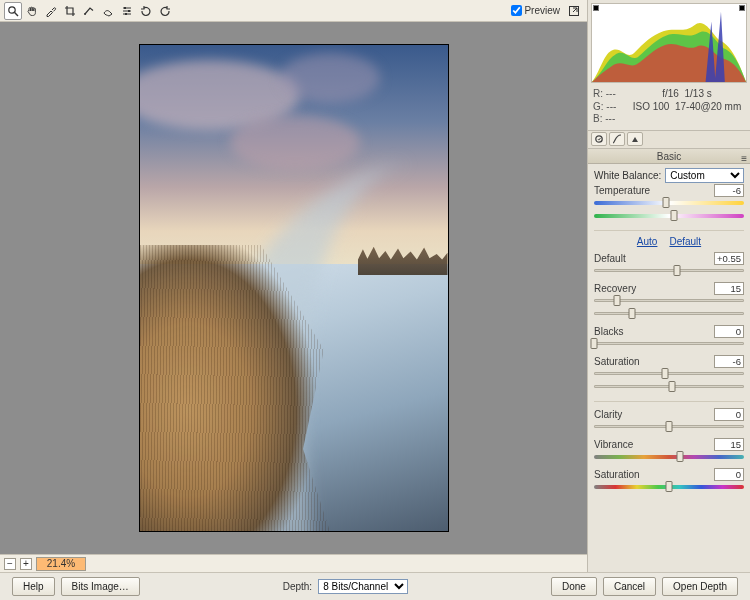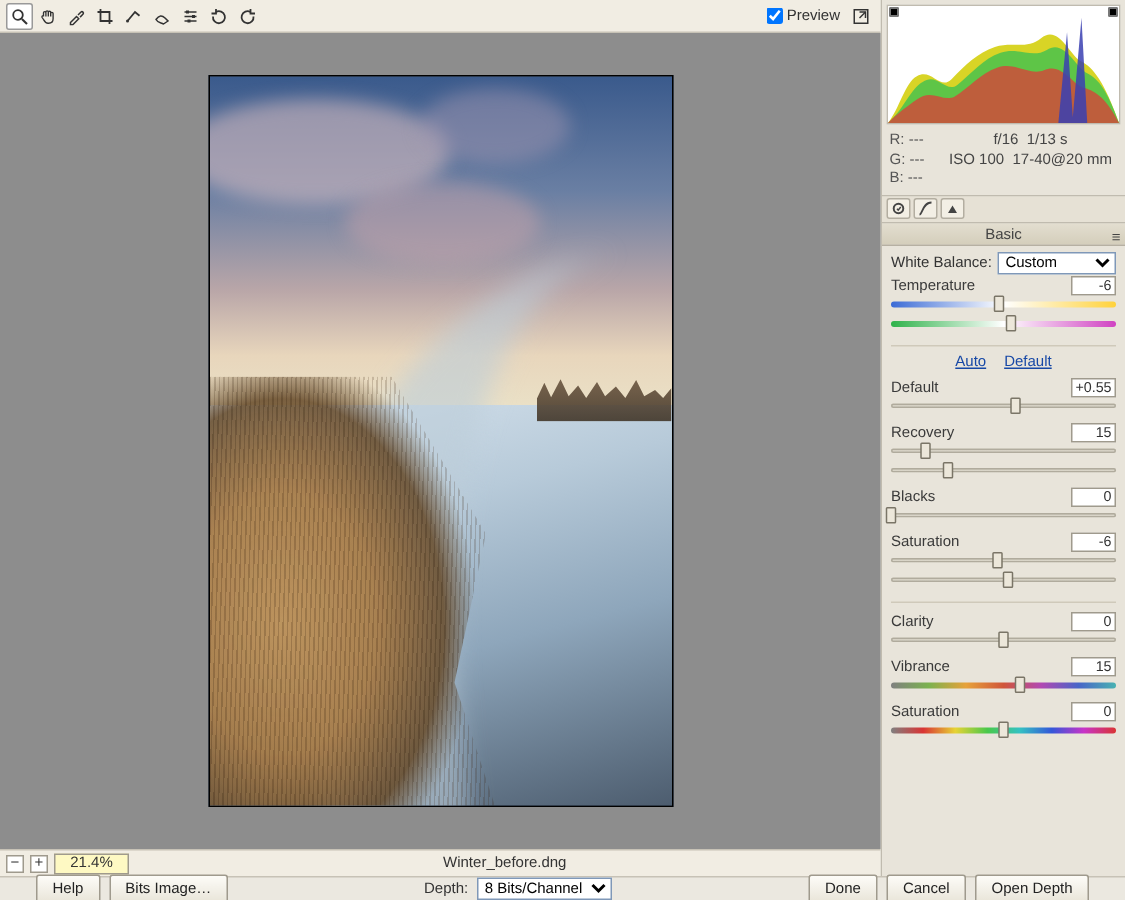--- a/index.html
+++ b/index.html
@@ -36,21 +36,21 @@
          }
   .reeds::after{ content:""; position:absolute; inset:0; opacity:0.35;
                  background:repeating-linear-gradient(92deg, rgba(60,42,20,.55) 0 1px, transparent 1px 3px);
                  mix-blend-mode:multiply;}
   .trees { position:absolute; right:0; top:200px; width:90px; height:30px;
            background:linear-gradient(180deg,#6b553f 0%,#3e3224 100%);
            clip-path:polygon(0 100%,0 52%,6% 14%,11% 46%,18% 6%,24% 44%,31% 20%,37% 48%,45% 12%,51% 44%,59% 22%,66% 48%,74% 8%,80% 44%,88% 30%,94% 48%,100% 26%,100% 100%);
            opacity:0.88;}
 
   .status-left { height:18px; display:flex; align-items:center; gap:4px; padding:0 4px; border-top:1px solid #c7c2b6; background:#f1ede3; }
-  .zoom-box { width:50px; height:14px; border:1px solid #9f9a8d; background:#fef9c3; display:flex; align-items:center; justify-content:center; }
+  .zoom-box { width:50px; height:14px; border:1px solid #9f9a8d; background:#fdba74; display:flex; align-items:center; justify-content:center; }
   .sq { width:12px; height:12px; border:1px solid #9f9a8d; background:#fff; cursor:pointer; display:flex; align-items:center; justify-content:center; }
   .filename { flex:1; text-align:center; color:#333; }
 
   
   .histo-box { height:80px; border-bottom:1px solid #c0bbaf; background:#fff; position:relative; margin:3px; border:1px solid #c0bbaf; }
   .histo-box svg { width:100%; height:100%; display:block; }
   .clip { position:absolute; top:1px; width:6px; height:6px; border:1px solid #777; background:#000; }
   .clip.l { left:1px; } .clip.r { right:1px; }
 
   .exif { padding:2px 5px 4px; border-bottom:1px solid #c0bbaf; line-height:1.25; display:flex; gap:6px; }
@@ -75,21 +75,21 @@
   .track.temp  { background:linear-gradient(90deg,#3b6bd6,#ffffff,#ffd23b); box-shadow:none; height:4px;}
   .track.tint  { background:linear-gradient(90deg,#2fb24a,#ffffff,#d042c2); box-shadow:none; height:4px;}
   .track.vib   { background:linear-gradient(90deg,#808080,#7bb24f,#e7a23a,#d0563a,#b248b2,#4865c8,#49b2b2); box-shadow:none; height:4px;}
   .track.sat   { background:linear-gradient(90deg,#808080,#d93434,#e7d334,#49c84b,#34c2c2,#3457d9,#c834c8,#d93434); box-shadow:none; height:4px;}
   .thumb { position:absolute; top:-4px; width:7px; height:11px; background:#ece7da; border:1px solid #7a7567; border-radius:1px; transform:translateX(-50%); cursor:pointer; }
   .sep { height:1px; margin:4px 0 5px; background:#cfc9ba; }
   .links { display:flex; gap:12px; justify-content:center; margin:2px 0 4px; }
   .links a { color:#1748a6; text-decoration:underline; cursor:pointer; }
 
   
-  .bottom { height:16px; border-top:1px solid #c7c2b6; background:#ebe8e0; display:flex; align-items:center; padding:0 24px; gap:6px; }
+  .bottom { height:28px; border-top:1px solid #c7c2b6; background:#ebe8e0; display:flex; align-items:center; padding:0 12px; gap:6px; }
   .btn { height:19px; padding:0 10px; border:1px solid #9f9a8d; border-radius:2px; background:linear-gradient(#fdfcf8,#e9e5d9); display:flex; align-items:center; justify-content:center; cursor:pointer; color:#222; }
   .bottom .spacer { flex:1; }
   .depth-lbl { color:#333; }
   select.small { width:90px; flex:none; }
 </style>
 </head>
 <body>
 
 <div class="frame">
   <div class="upper">
@@ -176,21 +176,20 @@
           <div class="reeds"></div>
         </div>
       </div>
 
       <div class="status-left">
         <div class="sq">−</div>
         <div class="sq">+</div>
         <div class="zoom-box">
             <span>21.4%</span>
           </div>
-        <div class="filename">Winter_before.dng</div>
       </div>
     </div>
 
     <div class="right">
       <div class="histo-box">
         <div class="clip l"></div>
         <div class="clip r"></div>
         <svg viewBox="0 0 160 80" preserveAspectRatio="none">
           <path d="M0 80 C8 70 12 52 20 48 C30 42 36 58 44 50 C54 40 62 32 74 28 C86 24 96 30 106 22 C118 12 126 34 134 38 C142 42 150 52 160 80 Z" fill="#d8d426"></path>
           <path d="M0 80 C10 72 16 56 24 52 C34 45 40 60 48 54 C58 46 66 36 78 32 C90 28 100 36 110 30 C122 22 130 42 138 46 C146 50 152 58 160 80 Z" fill="#49c24d" opacity="0.85"></path>

